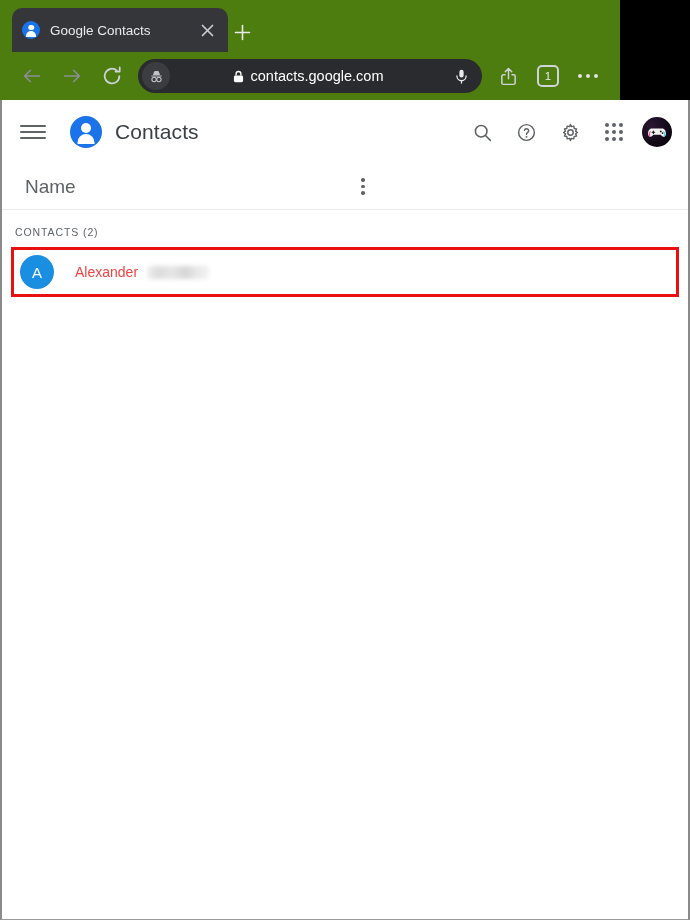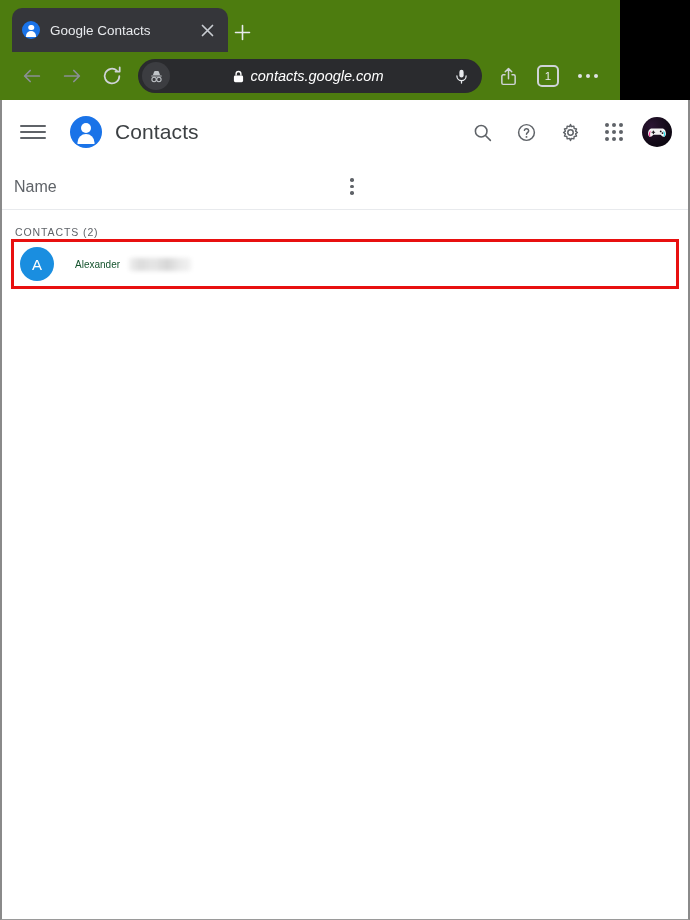--- a/index.html
+++ b/index.html
@@ -66,21 +66,20 @@
     color: #cfd3d7;
   }
   .tb-btn.dim { color: #8a8f94; }
 
   .omnibox {
     flex: 1 1 auto; height: 34px;
     background: #2a2b2e; border-radius: 18px;
     display: flex; align-items: center;
     margin: 0 6px; position: relative;
     padding: 0 6px 0 4px;
-    font-style: italic;
   }
   .incognito-badge {
     width: 28px; height: 28px; border-radius: 50%;
     background: #3c3d41; flex: 0 0 auto;
     display: flex; align-items: center; justify-content: center;
     color: #c0c4c8;
   }
   .omni-center {
     flex: 1 1 auto; display: flex; align-items: center;
     justify-content: center; gap: 7px; min-width: 0;
@@ -154,29 +153,29 @@
     overflow: hidden; position: relative;
   }
 
   
   .col-head {
     display: flex; align-items: center;
     height: 46px; padding: 0 16px 0 11px;
     border-bottom: 1px solid #e8eaed;
     margin: 0 0px;
   }
-  .col-name { width: 325px; font-size: 16px; color: #5f6368; padding-left: 1px; }
+  .col-name { width: 325px; font-size: 19px; color: #5f6368; padding-left: 1px; margin-left: 11px; }
   .col-email { flex: 1 1 auto; font-size: 13.5px; color: #5f6368; }
   .col-menu { width: 28px; height: 32px; display:flex; align-items:center; justify-content:center; }
   .dots-v { display: flex; flex-direction: column; gap: 3px; align-items: center; }
   .dots-v i { width: 3.5px; height: 3.5px; border-radius: 50%; background: #5f6368; display:block; }
 
   .section-label {
     font-size: 10.5px; letter-spacing: 0.9px; color: #5f6368;
-    padding: 16px 0 1px 13px; text-transform: uppercase;
+    padding: 16px 0 9px 13px; text-transform: uppercase;
   }
 
   .contacts-box {
     position: relative;
     margin: 0 9px 0 9px;
   }
   .highlight-frame {
     position: absolute; left: 0; top: 0; right: 0; bottom: 0;
     border: 3px solid #e81010; pointer-events: none;
   }
@@ -185,21 +184,21 @@
     display: flex; align-items: center;
     height: 50px; padding: 0 8px 0 9px;
   }
   .av {
     width: 34px; height: 34px; border-radius: 50%; flex: 0 0 auto;
     display: flex; align-items: center; justify-content: center;
     color: #fff; font-size: 15px;
   }
   .av-blue { background: #1a8ee0; }
   .contact-name {
-    margin-left: 21px; font-size: 10px; color: #14532d;
+    margin-left: 21px; font-size: 14px; color: #ef4444;
     display: flex; align-items: center; gap: 9px;
   }
   .redacted {
     display: inline-block; height: 13px; border-radius: 2px;
     background: linear-gradient(90deg,#efefef 0%,#dcdcdc 18%,#e6e6e6 40%,#d6d6d6 62%,#e9e9e9 82%,#f2f2f2 100%);
     filter: blur(2.2px);
   }
   .r1 { width: 62px; }
   .r2 { width: 54px; }
 </style>

